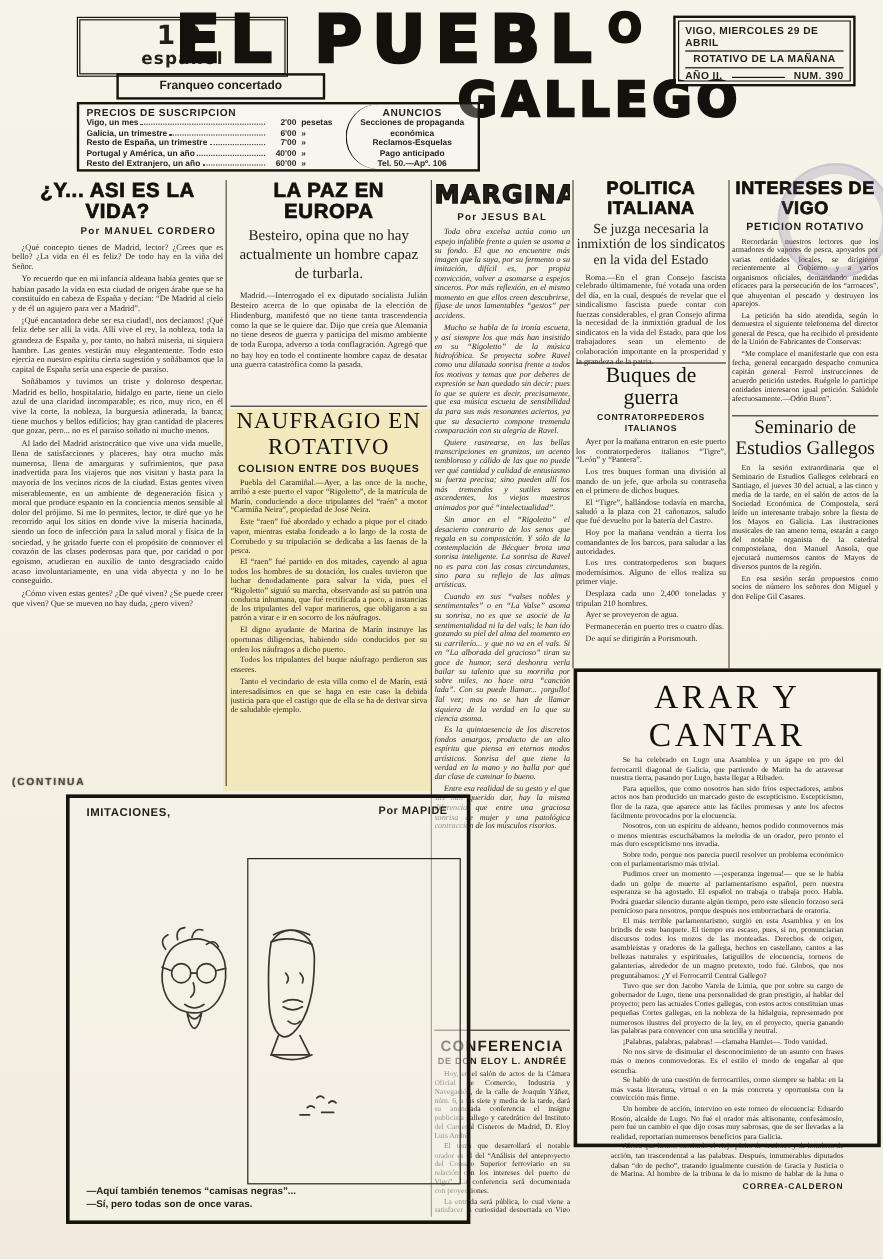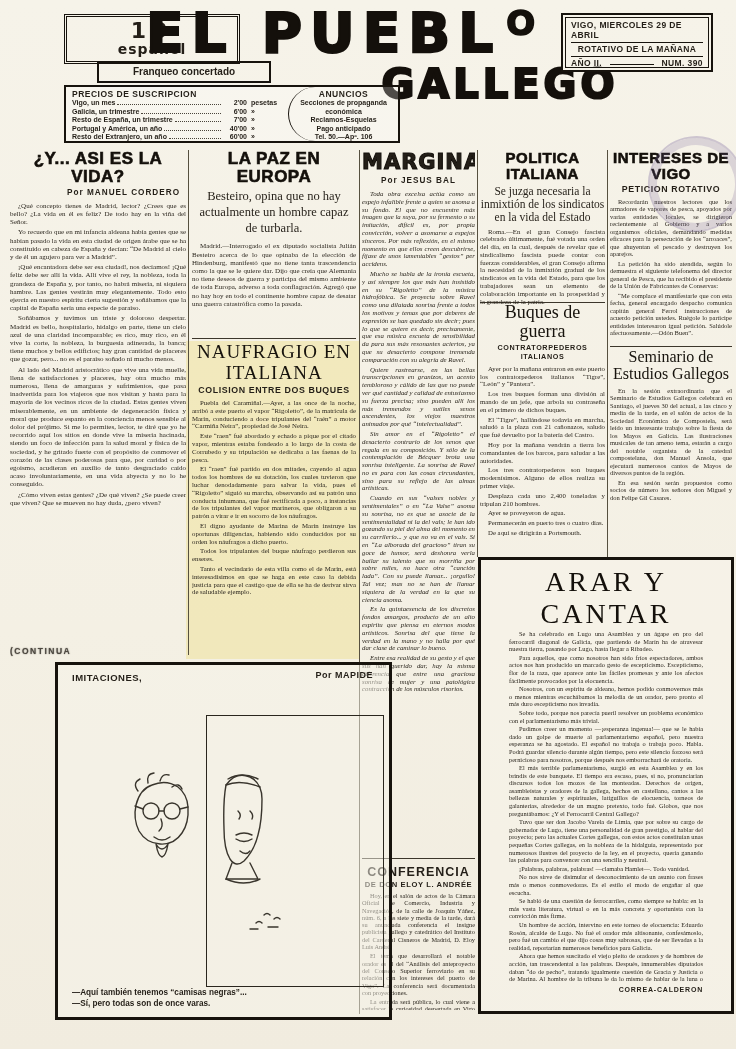--- a/index.html
+++ b/index.html
@@ -79,21 +79,21 @@
   #polDeck{font-size:11.5px;line-height:13px;text-align:center;margin:3px 0 4px;}
   #polBody{height:88px;}
   #buques{position:absolute;top:153px;left:0;width:125px;}
   #buques h2{font-size:18px;margin:0;}
   #buques .s{font-size:7.2px;letter-spacing:.6px;margin:1px 0 4px;}
   #intBody{height:158px;}
   #seminario{position:absolute;top:198px;left:0;width:122px;}
   #seminario h2{font-size:16px;margin:0 0 4px;}
 
   
-  #ararBox{left:478px;top:557px;width:256px;height:457px;border:3px solid #17130d;box-sizing:border-box;
+  #ararBox{left:478px;top:557px;width:256px;height:399px;border:3px solid #17130d;box-sizing:border-box;
            padding:6px 28px 4px;z-index:2;background:rgba(246,243,233,.6);}
   #ararBox h1{font-family:"Liberation Serif",serif;font-weight:normal;font-size:28px;letter-spacing:3px;text-align:center;margin:0;color:#14100b;}
   #ararBox h3{font-family:"Liberation Serif",serif;font-weight:normal;font-size:13px;letter-spacing:1.5px;text-align:center;margin:2px 0 6px;}
   #ararBody{height:352px;font-size:6.4px;line-height:7.6px;}
   #ararBody p{margin:0 0 1px;text-indent:10px;}
   #ararSig{font-family:"Liberation Sans",sans-serif;font-weight:bold;font-size:7px;letter-spacing:.8px;text-align:right;margin-top:4px;}
 
   
   #illusBox{left:55px;top:662px;width:337px;height:358px;border:3px solid #17130d;box-sizing:border-box;z-index:2;background:rgba(246,243,233,.5);}
   #illusTitle{position:absolute;left:14px;top:7px;font-family:"Liberation Sans",sans-serif;font-weight:bold;font-size:9.5px;letter-spacing:.5px;}
@@ -207,21 +207,21 @@
   </div>
 
   <div id="col2" class="col">
     <h2 class="headBig">LA PAZ EN EUROPA</h2>
     <div class="deck">Besteiro, opina que no hay actualmente un hombre capaz de turbarla.</div>
     <div id="pazBody" class="body clip">
         <p>Madrid.—Interrogado el ex diputado socialista Julián Besteiro acerca de lo que opinaba de la elección de Hindenburg, manifestó que no tiene tanta trascendencia como la que se le quiere dar. Dijo que creía que Alemania no tiene deseos de guerra y participa del mismo ambiente de toda Europa, adverso a toda conflagración. Agregó que no hay hoy en todo el continente hombre capaz de desatar una guerra catastrófica como la pasada.</p>
       </div>
     <div id="naufragio">
       <h2 class="serifHead">NAUFRAGIO EN</h2>
-      <h2 class="serifHead">ITALIANA</h2>
+      <h2 class="serifHead">ROTATIVO</h2>
       <div class="subheadSans">COLISION ENTRE DOS BUQUES</div>
       <div id="naufBody" class="body bodySm clip">
           <p>Puebla del Caramiñal.—Ayer, a las once de la noche, arribó a este puerto el vapor “Rigoletto”, de la matrícula de Marín, conduciendo a doce tripulantes del “raén” a motor “Carmiña Neira”, propiedad de José Neira.</p>
           <p>Este “raen” fué abordado y echado a pique por el citado vapor, mientras estaba fondeado a lo largo de la costa de Corrubedo y su tripulación se dedicaba a las faenas de la pesca.</p>
           <p>El “raen” fué partido en dos mitades, cayendo al agua todos los hombres de su dotación, los cuales tuvieron que luchar denodadamente para salvar la vida, pues el “Rigoletto” siguió su marcha, observando así su patrón una conducta inhumana, que fué rectificada a poco, a instancias de los tripulantes del vapor marineros, que obligaron a su patrón a virar e ir en socorro de los náufragos.</p>
           <p>El digno ayudante de Marina de Marín instruye las oportunas diligencias, habiendo sido conducidos por su orden los náufragos a dicho puerto.</p>
           <p>Todos los tripulantes del buque náufrago perdieron sus enseres.</p>
           <p>Tanto el vecindario de esta villa como el de Marín, está interesadísimos en que se haga en este caso la debida justicia para que el castigo que de ella se ha de derivar sirva de saludable ejemplo.</p>
         </div>
     </div>

